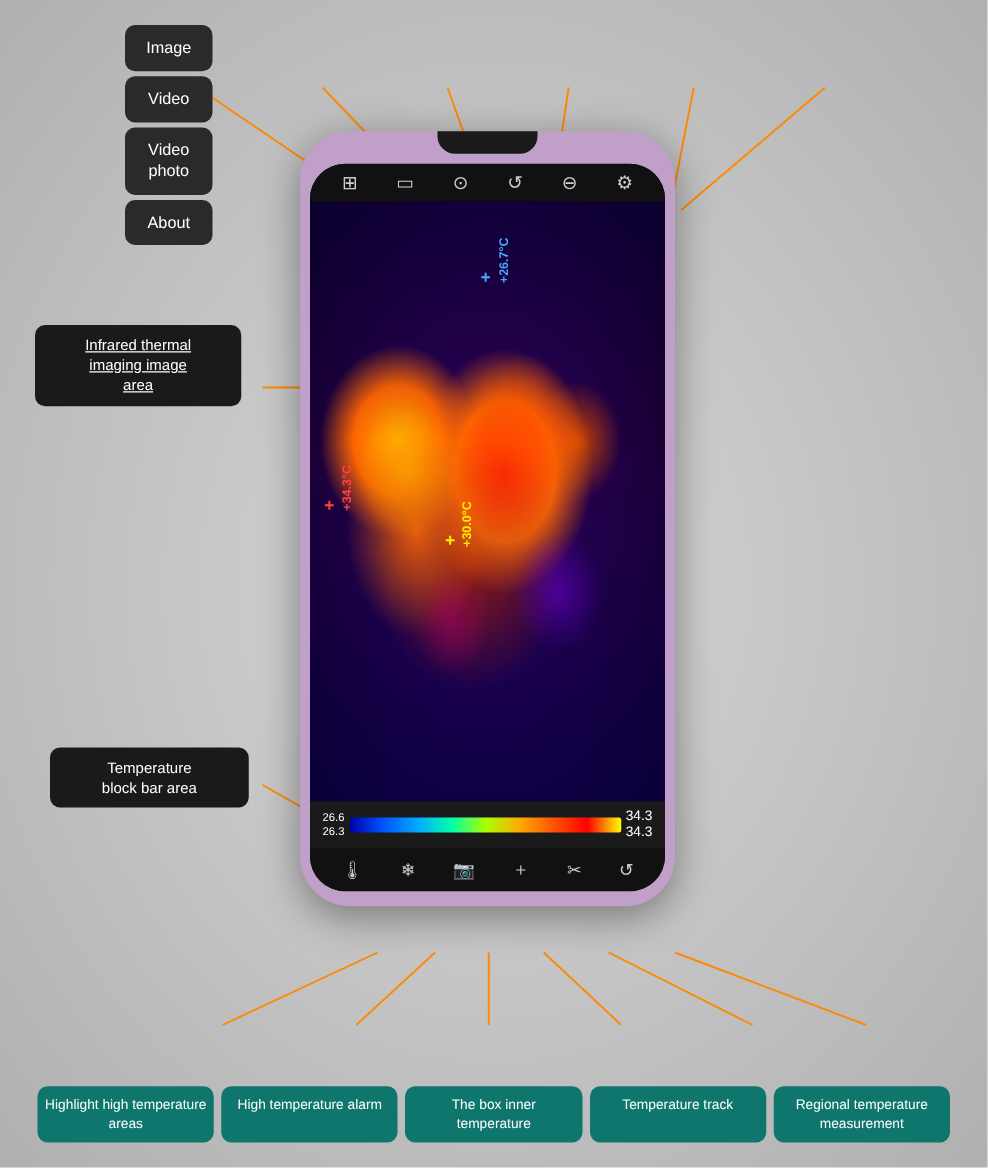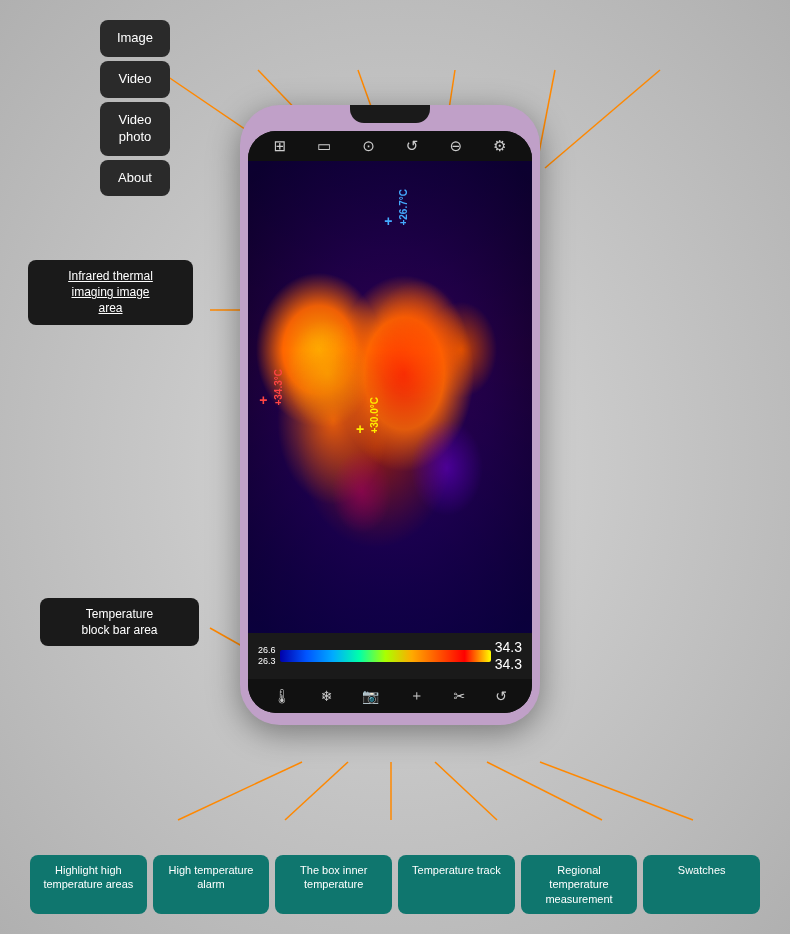--- a/index.html
+++ b/index.html
@@ -164,21 +164,21 @@
       text-align: center;
     }
     .temp-gradient-bar {
       flex: 1;
       height: 12px;
       background: linear-gradient(to right, #0000aa, #0055ff, #00aaff, #00ffaa, #aaff00, #ffaa00, #ff5500, #ff0000, #ffff00);
       border-radius: 2px;
     }
     .temp-label-right {
       color: #fff;
-      font-size: 14px;
+      font-size: 11px;
       line-height: 1.2;
       text-align: center;
     }
 
     
     .bottom-icon-bar {
       background: #111;
       display: flex;
       justify-content: space-around;
       align-items: center;
@@ -348,14 +348,13 @@
 temperature
 alarm</div>
   <div class="bottom-label">The
 box inner
 temperature</div>
   <div class="bottom-label">Temperature
 track</div>
   <div class="bottom-label">Regional
 temperature
 measurement</div>
-  <div class="bottom-label">Swatches</div>
 </div>
 
 </body></html>

